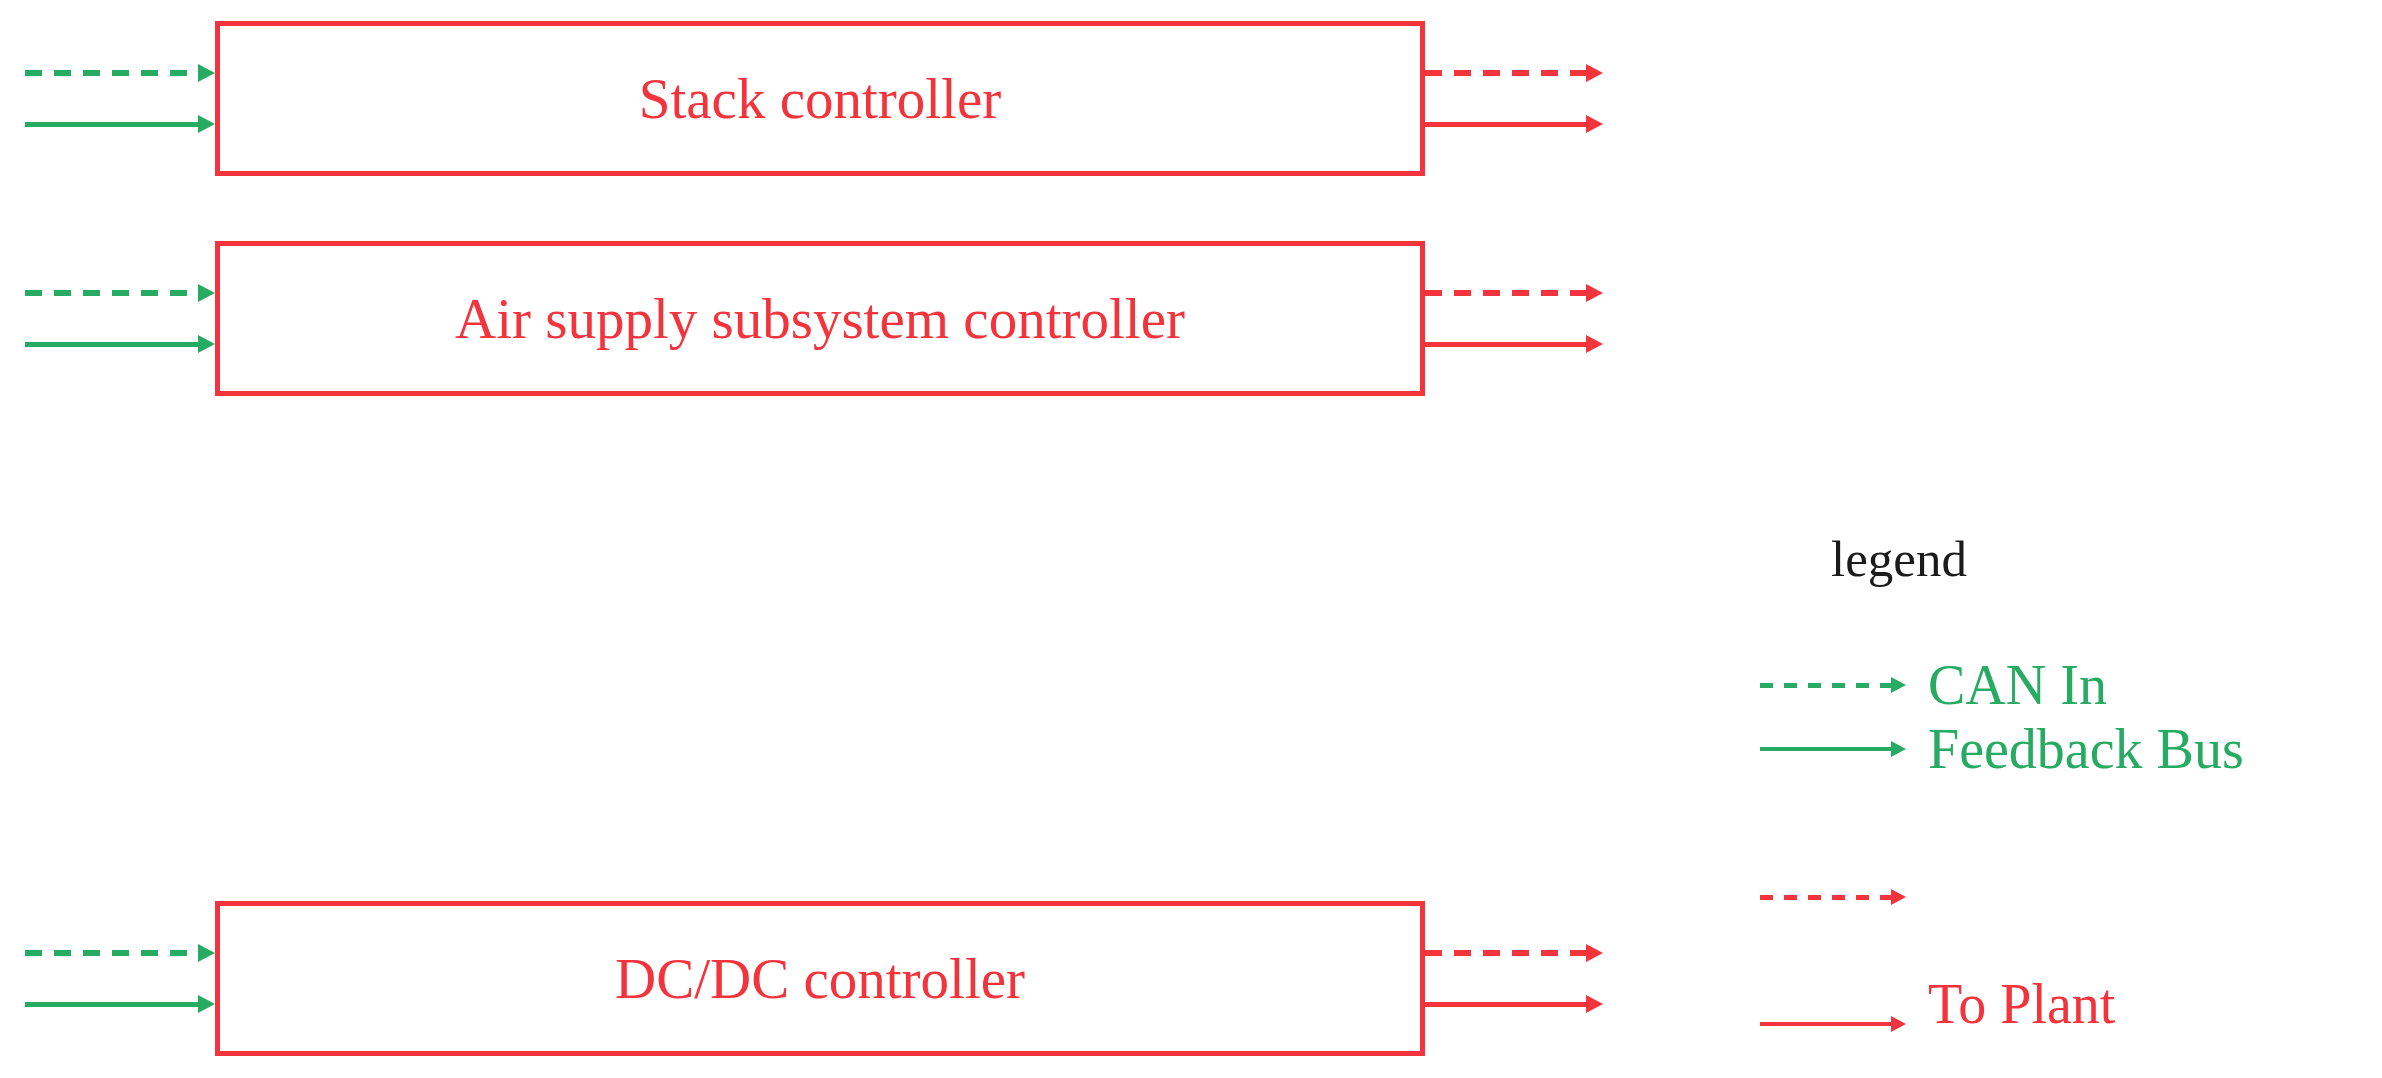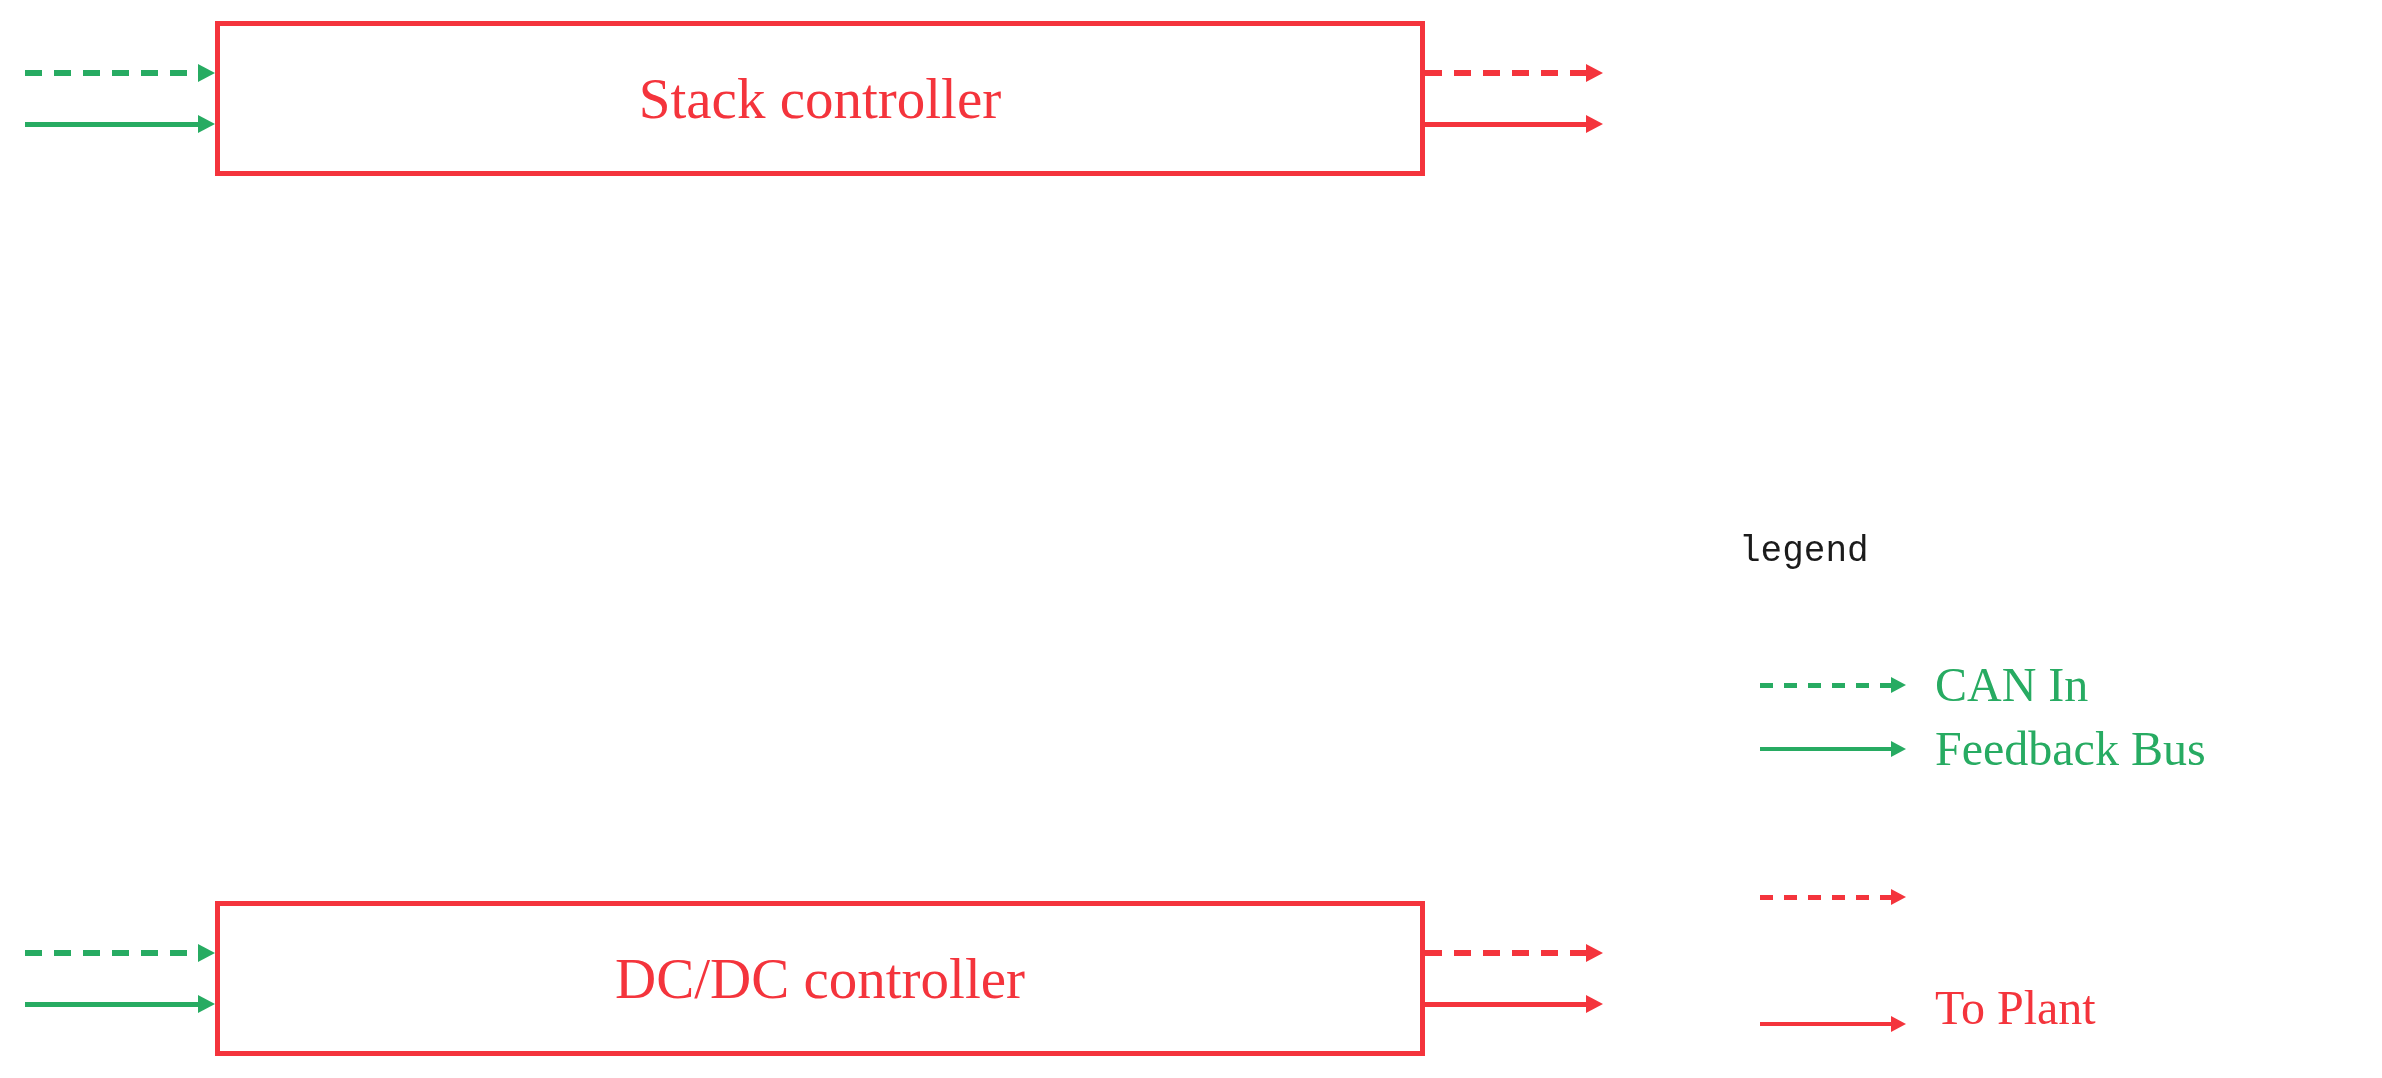--- a/index.html
+++ b/index.html
@@ -31,32 +31,32 @@
   .arrow.dashed .shaft{height:6px;background:repeating-linear-gradient(90deg,currentColor 0 17px,transparent 17px 29px);}
   .arrow .head{width:0;height:0;border-top:9px solid transparent;border-bottom:9px solid transparent;border-left:17px solid;margin-left:-2px;}
   .green{color:var(--green);}
   .red{color:var(--red);}
   .arrow.in{left:25px;width:190px;}
   .arrow.out{left:1425px;width:178px;}
   .arrow.y-top{top:43px;}
   .arrow.y-bot{top:94px;}
   
   .legend-title{
-    position:absolute;left:1739px;top:534px;
-    color:var(--ink);font-size:36px;line-height:1;font-family:Liberation Mono, monospace;
+    position:absolute;left:1831px;top:534px;
+    color:var(--ink);font-size:51px;line-height:1;
   }
   .legend-item{
     position:absolute;left:1760px;height:60px;
     display:flex;align-items:center;white-space:nowrap;
   }
   .legend-item .arrow{position:relative;width:146px;height:16px;flex:none;}
   .legend-item .arrow .shaft{height:4px;}
   .legend-item .arrow.dashed .shaft{height:5px;background:repeating-linear-gradient(90deg,currentColor 0 13px,transparent 13px 24px);}
   .legend-item .arrow .head{border-top:8px solid transparent;border-bottom:8px solid transparent;border-left:15px solid;}
-  .legend-item .lbl{font-size:48px;line-height:1;margin-left:29px;}
+  .legend-item .lbl{font-size:56px;line-height:1;margin-left:22px;}
   .li-0{top:655px;}
   .li-1{top:719px;}
   .li-2{top:867px;}
   .li-3{top:972px;align-items:flex-end;}
 </style>
 </head>
 <body>
 
 <div class="canvas">
 
@@ -75,20 +75,41 @@
     <div class="arrow dashed red out y-top">
         <i class="shaft"></i>
         <i class="head"></i>
       </div>
     <div class="arrow red out y-bot">
         <i class="shaft"></i>
         <i class="head"></i>
       </div>
   </div>
 
+  <div class="row" style="top:241px">
+    <div class="arrow dashed green in y-top">
+        <i class="shaft"></i>
+        <i class="head"></i>
+      </div>
+    <div class="arrow green in y-bot">
+        <i class="shaft"></i>
+        <i class="head"></i>
+      </div>
+    <div class="cbox">
+      <span>Air supply subsystem controller</span>
+    </div>
+    <div class="arrow dashed red out y-top">
+        <i class="shaft"></i>
+        <i class="head"></i>
+      </div>
+    <div class="arrow red out y-bot">
+        <i class="shaft"></i>
+        <i class="head"></i>
+      </div>
+  </div>
 
 
 
   <div class="row" style="top:901px">
     <div class="arrow dashed green in y-top">
         <i class="shaft"></i>
         <i class="head"></i>
       </div>
     <div class="arrow green in y-bot">
         <i class="shaft"></i>

